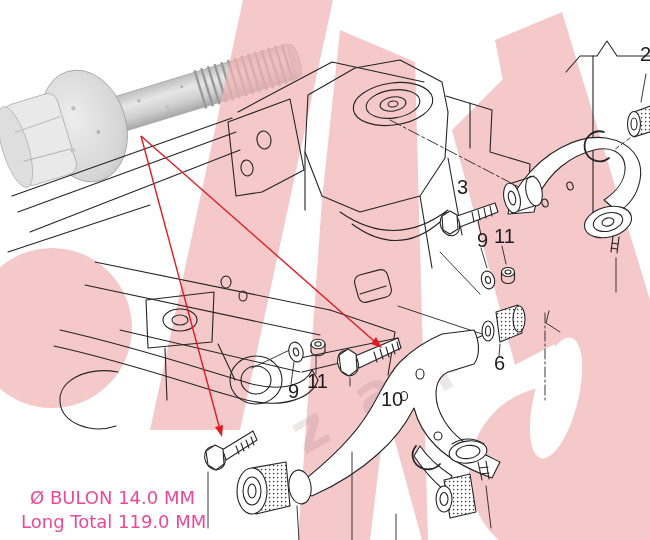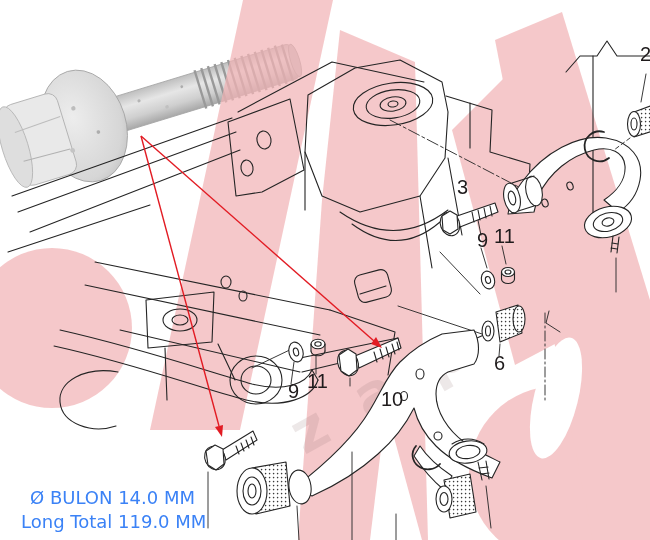--- a/index.html
+++ b/index.html
@@ -14,21 +14,21 @@
   .plabel{position:absolute;color:#1f1b1c;font-size:20px;line-height:1;font-family:"Liberation Sans",sans-serif;}
   .lbl-2 {left:640px;top:44px;}
   .lbl-3 {left:457px;top:177px;}
   .lbl-9a{left:477px;top:230px;}
   .lbl-11a{left:494px;top:226px;}
   .lbl-6 {left:494px;top:353px;}
   .lbl-9b{left:288px;top:381px;}
   .lbl-11b{left:307px;top:371px;}
   .lbl-10{left:357px;top:389px;margin-left:24px;}
   
-  .spec{position:absolute;color:#3b82f6;font-size:18px;line-height:24px;font-family:"DejaVu Sans",sans-serif;}
+  .spec{position:absolute;color:#ec4899;font-size:18px;line-height:24px;font-family:"DejaVu Sans",sans-serif;}
   .spec1{left:30px;top:486px;}
   .spec2{left:21px;top:510px;text-align:center;}
 </style>
 </head>
 <body>
 
 <div class="stage">
 
   <svg width="340" height="230" viewBox="0 0 340 230">
     <defs>

